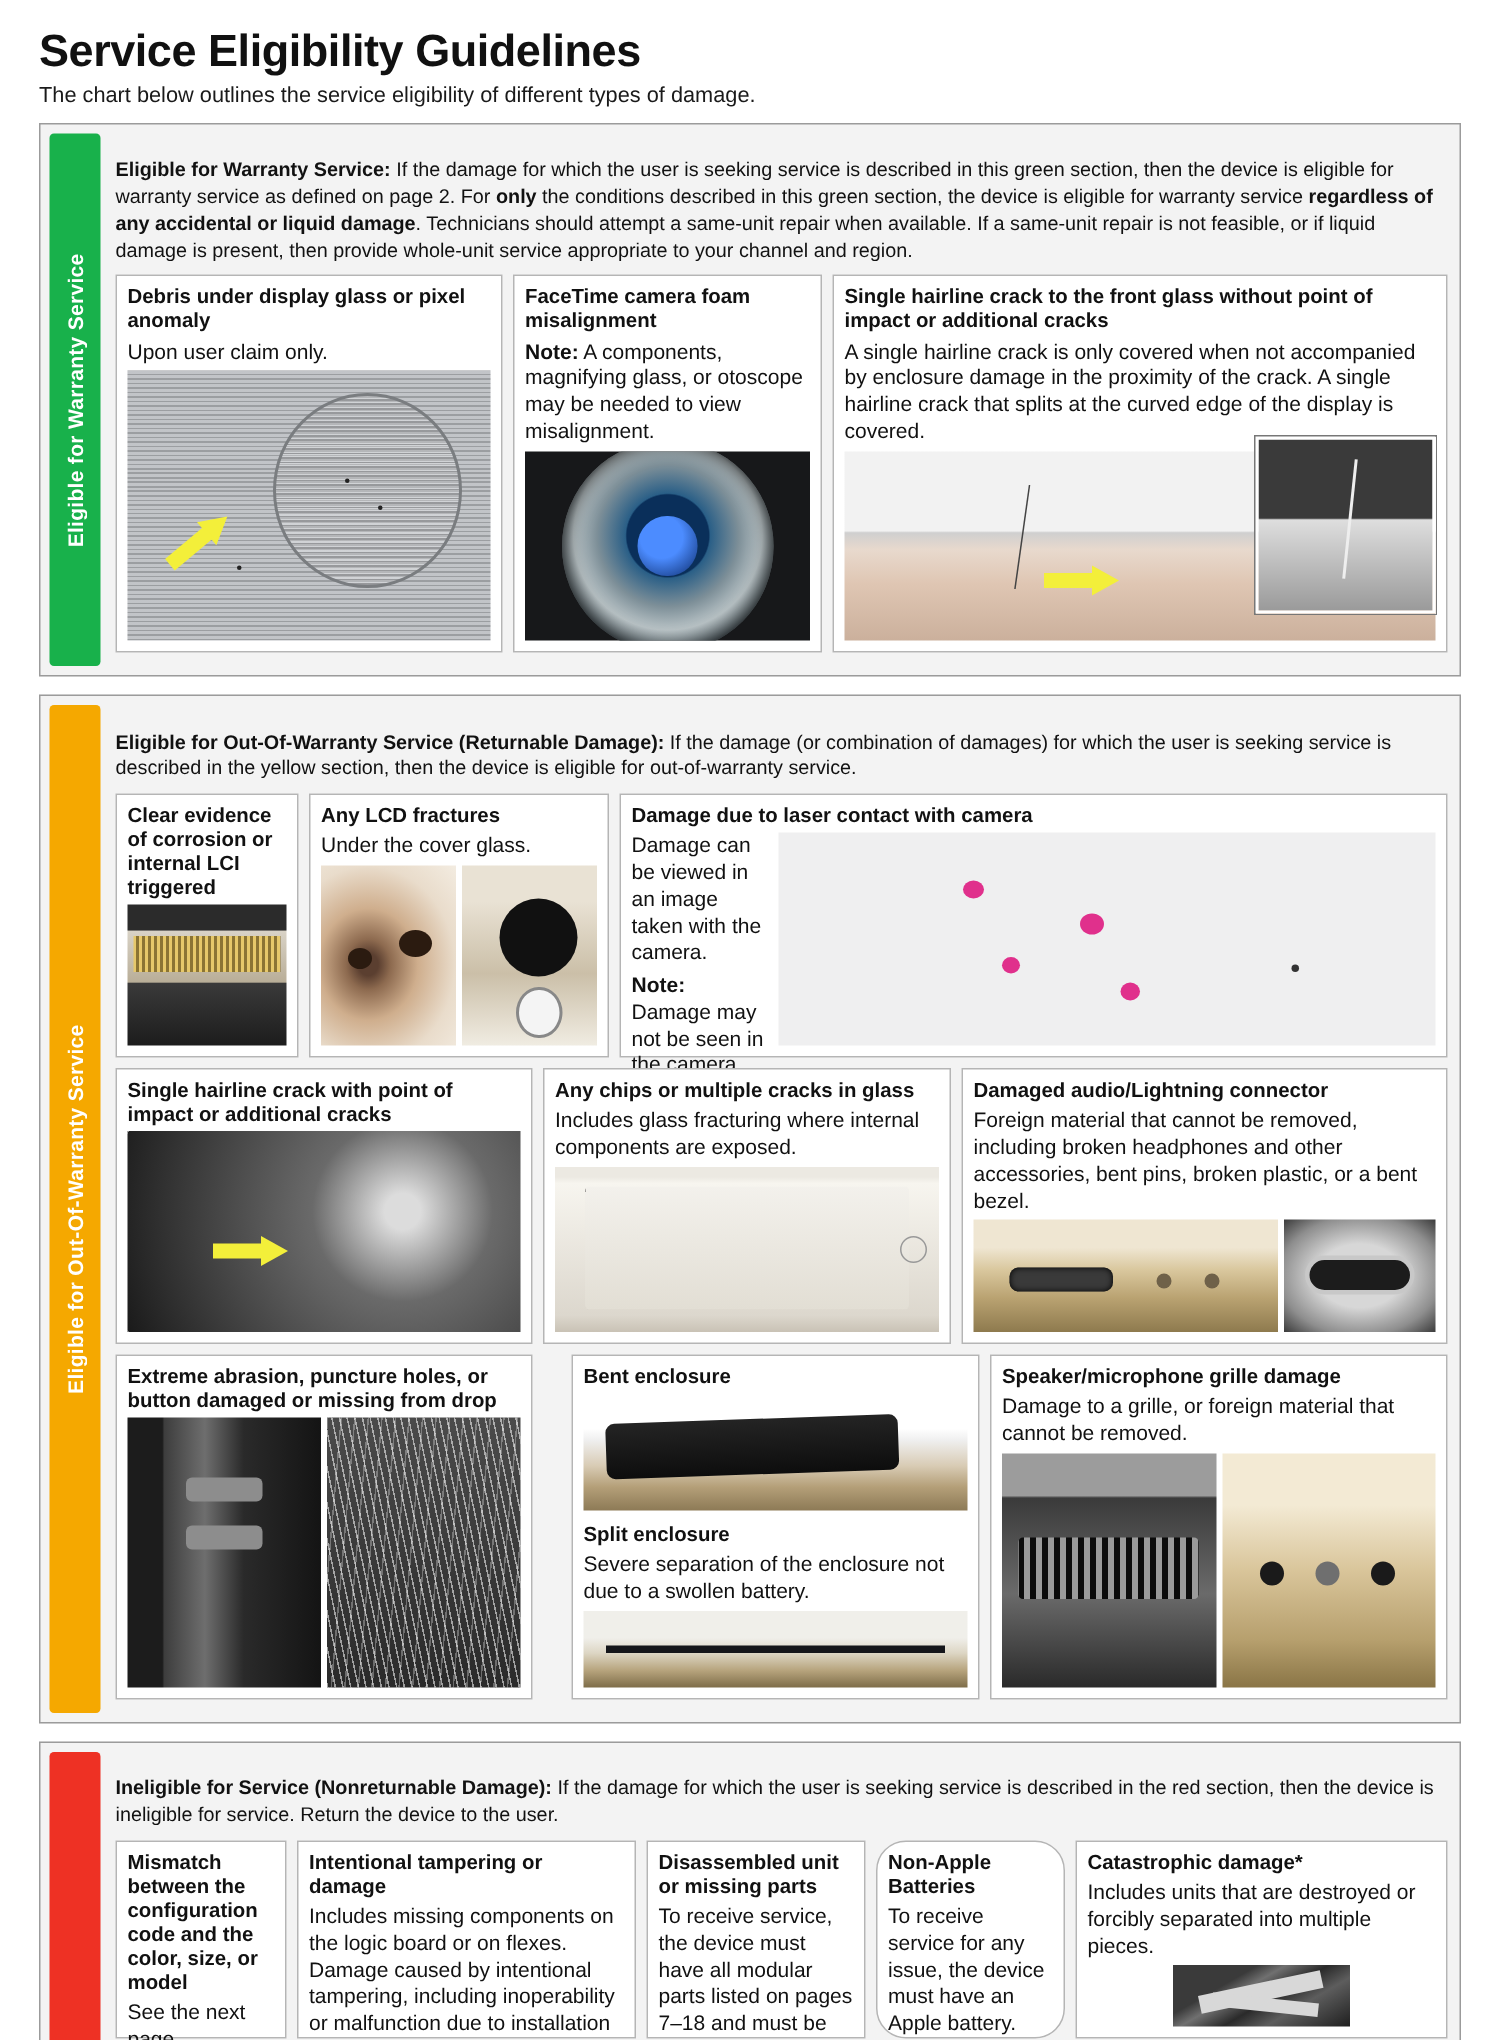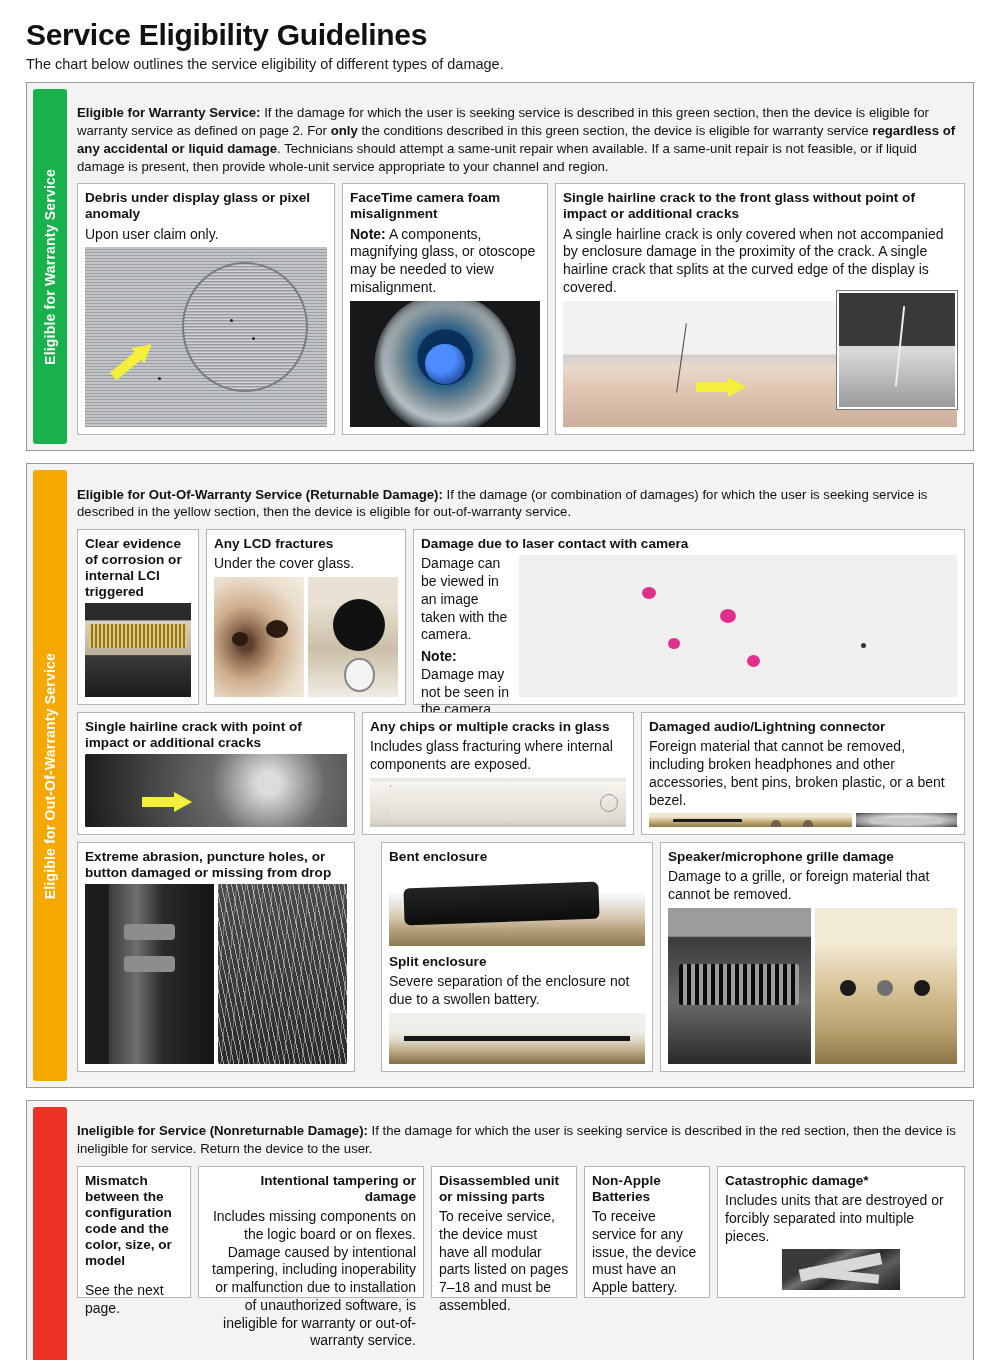--- a/index.html
+++ b/index.html
@@ -397,21 +397,21 @@
               <div class="mag" style="left:28%; top:22%; width:14px; height:12px;"></div>
               <div class="mag" style="left:46%; top:38%; width:16px; height:14px;"></div>
               <div class="mag" style="left:34%; top:58%; width:12px; height:11px;"></div>
               <div class="mag" style="left:52%; top:70%; width:13px; height:12px;"></div>
               <div class="sm" style="left:78%; top:62%; width:5px; height:5px;"></div>
             </div>
           </div>
         </div>
       </div>
 
-      <div class="row" style="height:123px;">
+      <div class="row" style="height:184px;">
         <div class="card" style="flex:0 0 278px;">
           <h3>Single hairline crack with point of impact or additional cracks</h3>
           <div class="imgs">
             <div class="ph tex-blackcrack">
               <div class="arrow-wrap" style="left:34%; top:52%;">
                 <div class="arrow-y" style="transform:rotate(180deg);"></div>
               </div>
             </div>
           </div>
         </div>
@@ -493,33 +493,33 @@
   <div class="section">
     <div class="spine red">
       <span style="white-space:normal; height:100%; text-align:center;">Ineligible for Service</span>
     </div>
     <div class="section-body">
       <p class="intro">
         <b>Ineligible for Service (Nonreturnable Damage):</b><span> If the damage for which the user is seeking service is described in the red section, then the device is ineligible for service. Return the device to the user.</span>
       </p>
 
       <div class="row" style="height:132px;">
-        <div class="card" style="flex:0 0 114px;gap:10px;">
+        <div class="card" style="flex:0 0 114px;">
           <h3>Mismatch between the configuration code and the color, size, or model</h3>
           <p class="small">See the next page.</p>
         </div>
-        <div class="card" style="flex:0 0 226px;text-align:right;">
+        <div class="card" style="flex:0 0 226px;">
           <h3>Intentional tampering or damage</h3>
           <p class="small">Includes missing components on the logic board or on flexes. Damage caused by intentional tampering, including inoperability or malfunction due to installation of unauthorized software, is ineligible for warranty or out-of-warranty service.</p>
         </div>
         <div class="card" style="flex:0 0 146px;">
           <h3>Disassembled unit or missing parts</h3>
           <p class="small">To receive service, the device must have all modular parts listed on pages 7–18 and must be assembled.</p>
         </div>
-        <div class="card" style="flex:0 0 126px;">
+        <div class="card" style="flex:0 0 126px;border-radius:20px;">
           <h3>Non-Apple Batteries</h3>
           <p class="small">To receive service for any issue, the device must have an Apple battery.</p>
         </div>
         <div class="card" style="flex:1 1 auto;">
           <h3>Catastrophic damage*</h3>
           <p class="small">Includes units that are destroyed or forcibly separated into multiple pieces.</p>
           <div class="imgs">
             <div class="ph tex-catastrophic" style="max-width:118px; margin-left:auto; margin-right:auto;">
               <div class="shard" style="left:14%; top:28%; width:70%; height:12px;"></div>
               <div class="shard" style="left:22%; top:52%; width:60%; height:9px; transform:rotate(6deg);"></div>

